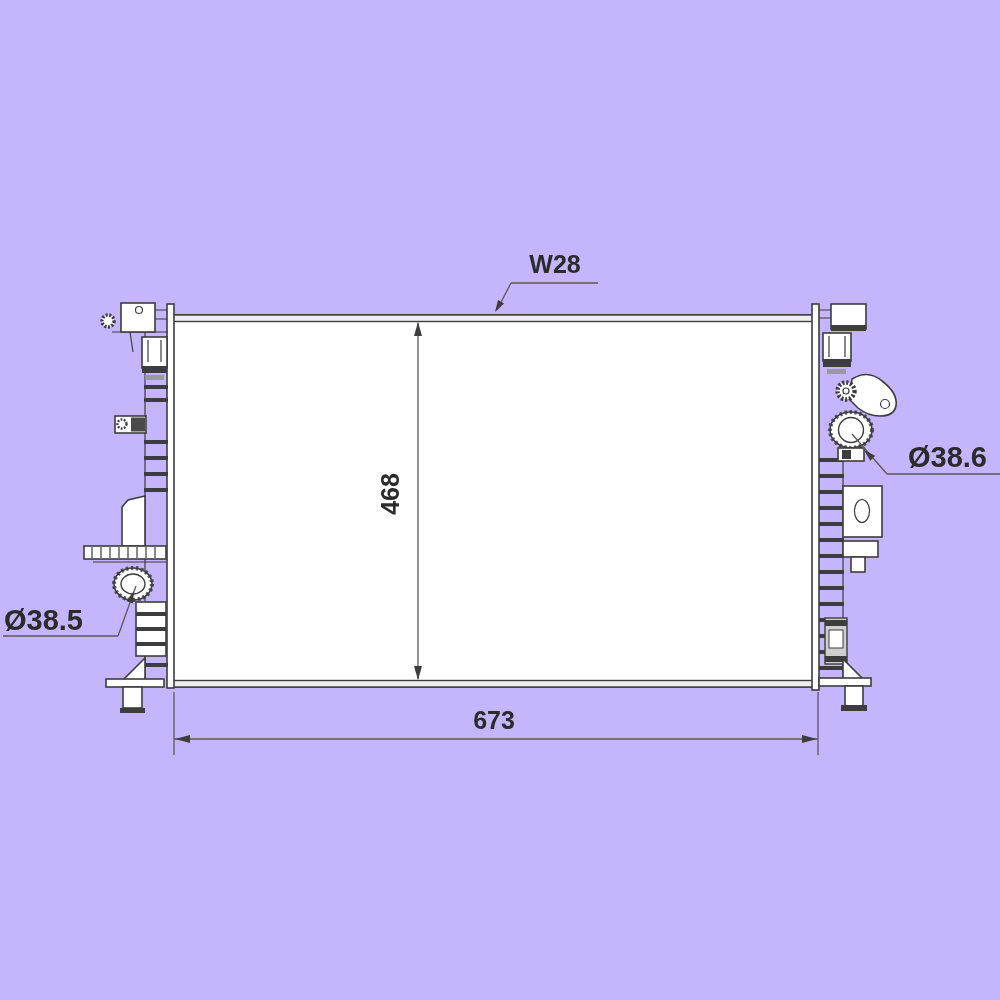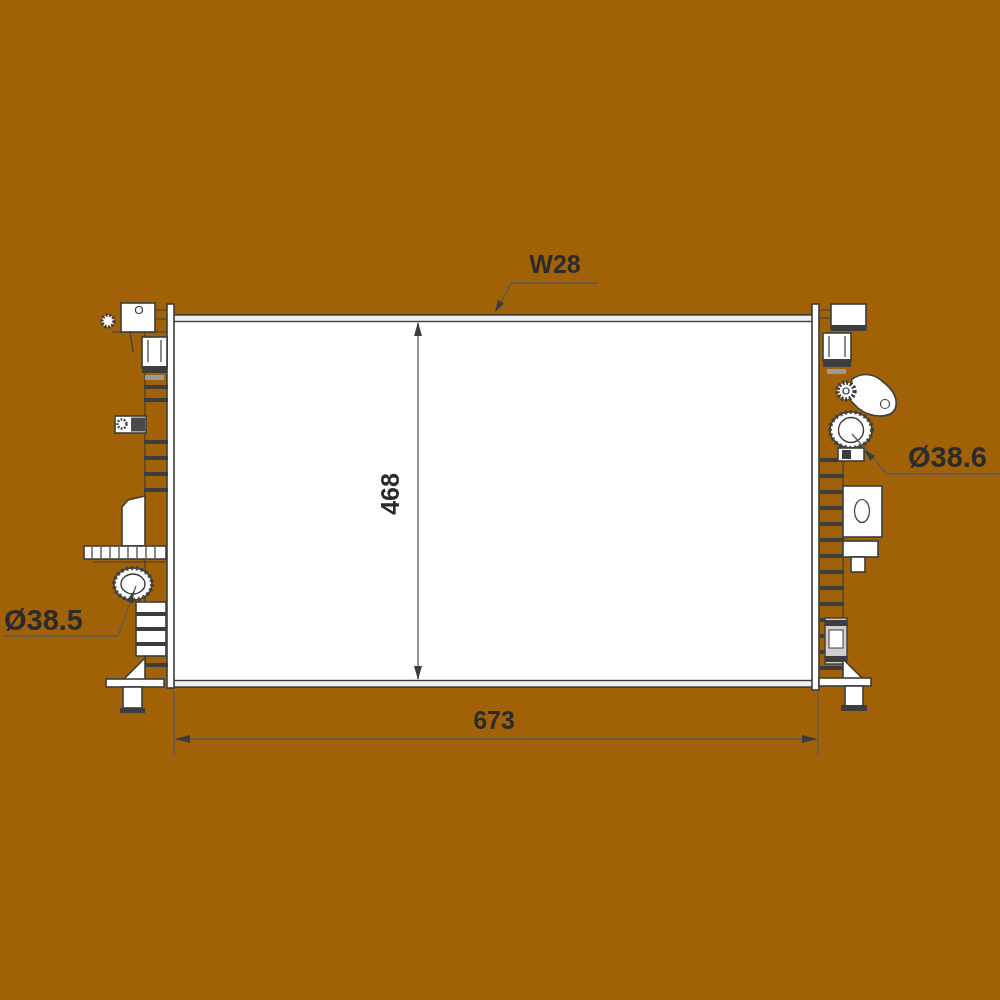--- a/index.html
+++ b/index.html
@@ -7,21 +7,21 @@
     padding: 0;
     width: 1000px;
     height: 1000px;
     background: #ffffff;
     font-family: "Liberation Sans", sans-serif;
   }
   .canvas {
     position: relative;
     width: 1000px;
     height: 1000px;
-    background: #a16207;
+    background: #c4b5fd;
     overflow: hidden;
     text-align: center;
   }
   svg { display: block; }
   .outline { fill: #ffffff; stroke: #3d3d3d; stroke-width: 1.6; }
   .thin    { fill: none;    stroke: #3d3d3d; stroke-width: 1.2; }
   .darkfill{ fill: #3d3d3d; stroke: none; }
   .grayfill{ fill: #9a9a9a; stroke: none; }
   .dim     { fill: none; stroke: #5a5a5a; stroke-width: 1.3; }
   .dimarrow{ fill: #3d3d3d; stroke: none; }

